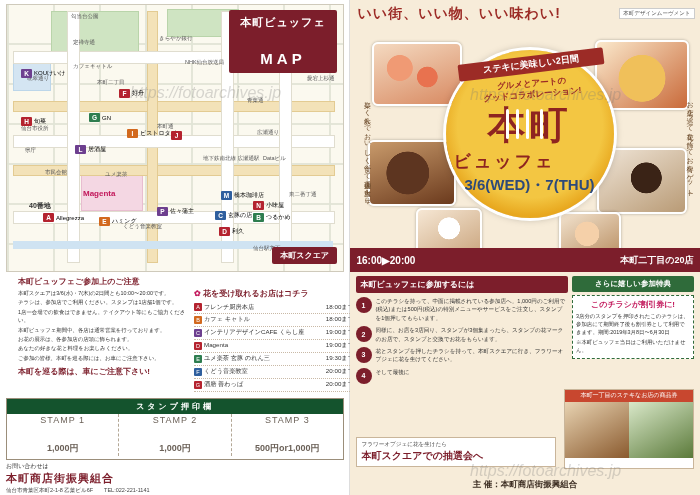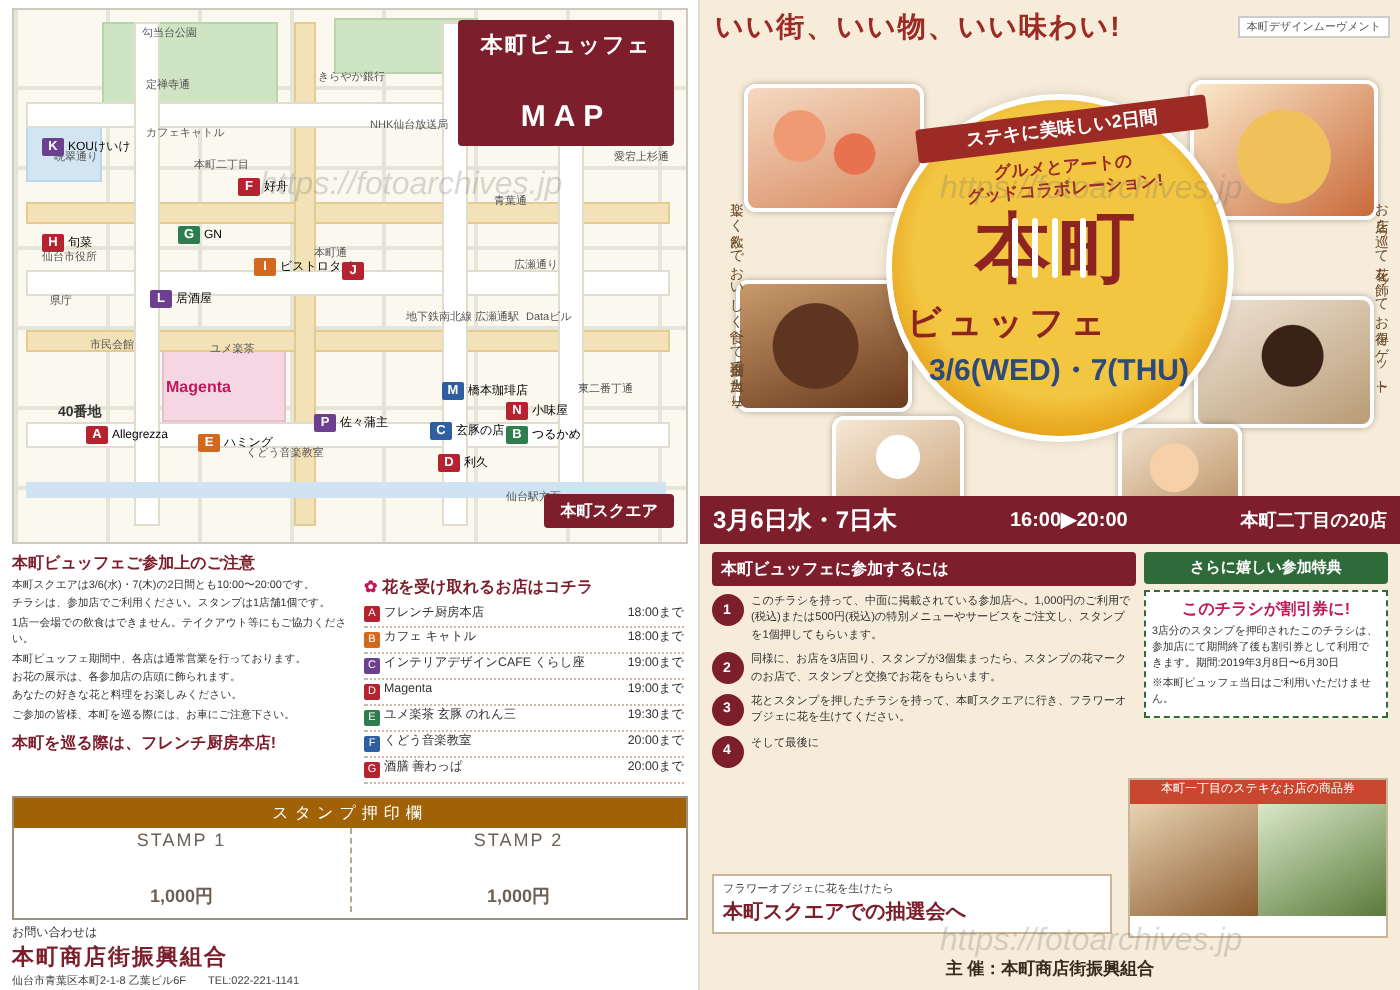--- a/index.html
+++ b/index.html
@@ -31,35 +31,35 @@
   .b-purple{background:#6d3f8f;}
   .b-green{background:#2e7d4f;}
   .b-orange{background:#d2691e;}
   .b-blue{background:#2f5f9e;}
   .lbl{position:absolute;font-size:5.5px;color:#555;white-space:nowrap;}
   .lbl.big{font-size:7px;color:#333;font-weight:bold;}
   .magenta{color:#c2185b;font-weight:bold;}
   .sq-note{position:absolute;right:6px;bottom:7px;background:#7c1e2b;color:#fff;font-size:8px;font-weight:bold;padding:3px 8px;border-radius:2px;}
 
   
-  .notice-wrap{position:absolute;left:6px;top:276px;width:336px;height:140px;display:flex;gap:6px;}
+  .notice-wrap{position:absolute;left:18px;top:276px;width:336px;height:140px;display:flex;gap:6px;}
   .notice-l{width:170px;}
   .notice-r{width:160px;margin-top:12px;}
   .nt-title{font-size:8px;font-weight:bold;color:#7c1e2b;margin-bottom:2px;}
   .nt-title .dot{color:#c2185b;}
   .nt-list{font-size:5.4px;line-height:1.55;color:#333;}
   .nt-list div{margin-bottom:1px;}
   .nt-foot{font-size:8px;font-weight:bold;color:#7c1e2b;margin-top:4px;}
   .shop-row{display:flex;justify-content:space-between;font-size:6.2px;line-height:1.45;border-bottom:1px dotted #c9b9a6;padding:1.5px 0;color:#333;}
   .shop-row .nm{display:flex;align-items:center;gap:2px;}
   .shop-row .tag{display:inline-block;width:8px;height:8px;line-height:8px;text-align:center;color:#fff;font-size:5.5px;border-radius:1px;}
 
   
   .stamp-box{position:absolute;left:6px;top:398px;width:336px;height:60px;border:1px solid #9b8e7a;}
-  .stamp-head{background:#a16207;color:#fff;text-align:center;font-size:8px;font-weight:normal;padding:2px 0;letter-spacing:3px;}
+  .stamp-head{background:#14532d;color:#fff;text-align:center;font-size:8px;font-weight:bold;padding:2px 0;letter-spacing:3px;}
   .stamp-cells{display:flex;height:42px;}
   .stamp-cell{flex:1;border-right:1px dashed #b3a795;display:flex;flex-direction:column;align-items:center;justify-content:center;}
   .stamp-cell:last-child{border-right:none;}
   .stamp-cell .s1{font-size:9px;color:#6b6158;letter-spacing:1px;}
   .stamp-cell .s2{font-size:9px;color:#6b6158;font-weight:bold;margin-top:17px;}
 
   
   .foot{position:absolute;left:6px;top:462px;width:336px;}
   .foot .f1{font-size:6px;color:#333;}
   .foot .f2{font-size:11px;font-weight:bold;color:#7c1e2b;letter-spacing:1px;}
@@ -250,21 +250,21 @@
         <div class="nt-title">本町ビュッフェご参加上のご注意</div>
         <div class="nt-list">
           <div>本町スクエアは3/6(水)・7(木)の2日間とも10:00〜20:00です。</div>
           <div>チラシは、参加店でご利用ください。スタンプは1店舗1個です。</div>
           <div>1店一会場での飲食はできません。テイクアウト等にもご協力ください。</div>
           <div>本町ビュッフェ期間中、各店は通常営業を行っております。</div>
           <div>お花の展示は、各参加店の店頭に飾られます。</div>
           <div>あなたの好きな花と料理をお楽しみください。</div>
           <div>ご参加の皆様、本町を巡る際には、お車にご注意下さい。</div>
         </div>
-        <div class="nt-foot">本町を巡る際は、フレンチ厨房本店!</div>
+        <div class="nt-foot">本町を巡る際は、車にご注意下さい!</div>
       </div>
       <div class="notice-r">
         <div class="nt-title"><span class="dot">✿</span> <span>花を受け取れるお店はコチラ</span></div>
         <div class="shop-row">
             <span class="nm">
               <span class="tag b-red">A</span>
               <span>フレンチ厨房本店</span>
             </span>
             <span>18:00まで</span>
           </div>
@@ -316,20 +316,24 @@
     <div class="stamp-box">
       <div class="stamp-head">スタンプ押印欄</div>
       <div class="stamp-cells">
         <div class="stamp-cell">
           <div class="s1">STAMP 1</div>
           <div class="s2">1,000円</div>
         </div>
         <div class="stamp-cell">
           <div class="s1">STAMP 2</div>
           <div class="s2">1,000円</div>
+        </div>
+        <div class="stamp-cell">
+          <div class="s1">STAMP 3</div>
+          <div class="s2">500円or1,000円</div>
         </div>
       </div>
     </div>
 
     <div class="foot">
       <div class="f1">お問い合わせは</div>
       <div class="f2">本町商店街振興組合</div>
       <div class="f3">仙台市青葉区本町2-1-8 乙葉ビル6F　　TEL:022-221-1141</div>
     </div>
   </div>
@@ -362,21 +366,20 @@
           <span style="left:26px;"></span>
           <span style="left:40px;"></span>
       </div>
       <div class="bigword2">ビュッフェ</div>
       <div class="datebig">3/6(WED)・7(THU)</div>
       <div class="leftnote">楽しく飲んでおいしく食べて抽選会で大当たり!!</div>
       <div class="rightnote">お店を巡って花を飾ってお得をゲット!</div>
     </div>
 
     <div class="daterow">
-      <span class="dl">3月6日水・7日木</span>
       <span class="dm">16:00▶20:00</span>
       <span class="dr">本町二丁目の20店</span>
     </div>
 
     <div class="sec">
       <div class="sec-h">本町ビュッフェに参加するには</div>
       <div class="step">
         <div class="no">1</div>
         <div class="tx">このチラシを持って、中面に掲載されている参加店へ。1,000円のご利用で(税込)または500円(税込)の特別メニューやサービスをご注文し、スタンプを1個押してもらいます。</div>
       </div>

